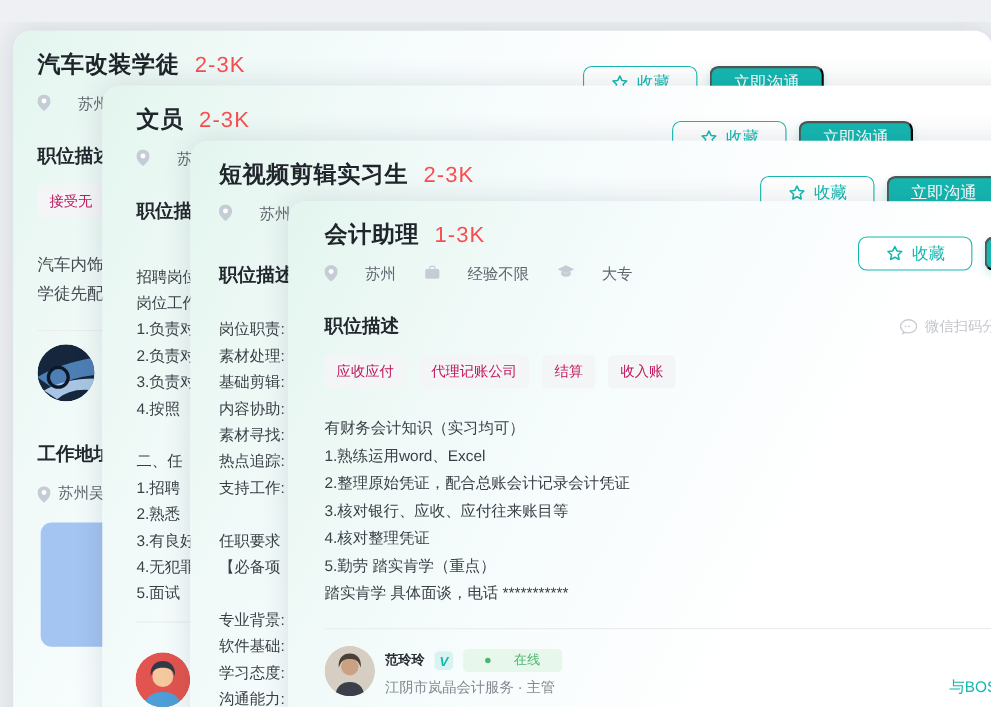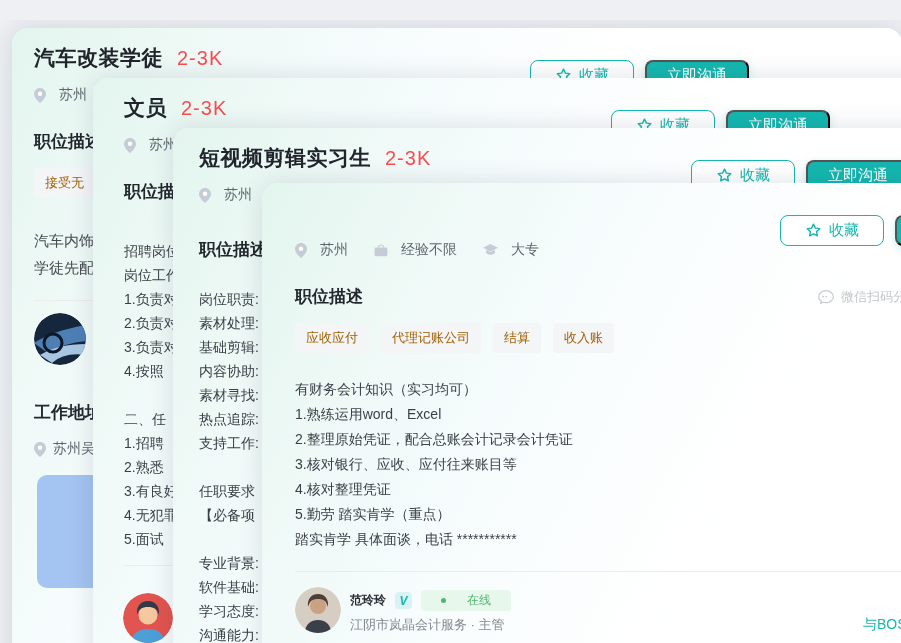--- a/index.html
+++ b/index.html
@@ -17,36 +17,36 @@
   .card2{left:93px;top:58px;z-index:2;--lx:31px;}
   .card3{left:173px;top:108px;z-index:3;--lx:26px;}
   .card4{left:262px;top:163px;z-index:4;}
 
   .title-row{position:absolute;left:var(--lx);top:16px;display:flex;align-items:baseline;white-space:nowrap;}
   .job-title{font-size:21px;font-weight:700;color:var(--inkdark);letter-spacing:.5px;}
   .job-salary{font-size:20px;font-weight:400;color:var(--red);margin-left:14px;letter-spacing:1px;}
 
   .meta{position:absolute;left:var(--lx);top:58px;display:flex;gap:26px;align-items:center;
     color:var(--gray);font-size:14px;white-space:nowrap;}
-  .mi{display:flex;align-items:center;gap:13px;}
+  .mi{display:flex;gap:25px;}
 
   .btn-fav{position:absolute;left:518px;top:32px;width:104px;height:31px;border:1.5px solid var(--teal);
     border-radius:8px;background:#fff;color:var(--teal);display:flex;align-items:center;
     justify-content:center;gap:7px;font-size:15px;cursor:pointer;}
   .btn-chat{position:absolute;left:633px;top:32px;width:104px;height:31px;border-radius:8px;
     background:var(--teal);color:#fff;display:flex;align-items:center;justify-content:center;
     font-size:15px;cursor:pointer;box-shadow:0 3px 8px rgba(21,183,176,.25);}
 
   .jd-heading{position:absolute;left:var(--lx);top:102px;font-size:17px;font-weight:700;color:#23272e;}
   .card3 .jd-heading{top:110px;}
   .wechat{position:absolute;left:556px;top:105px;display:flex;gap:7px;align-items:center;
     color:#c3c6cb;font-size:13px;white-space:nowrap;}
 
   .tags{position:absolute;left:var(--lx);top:140px;display:flex;gap:12px;}
-  .tag{background:#f4f5f7;border-radius:4px;padding:6px 11px;font-size:13px;color:#a16207;white-space:nowrap;}
+  .tag{background:#f4f5f7;border-radius:4px;padding:6px 11px;font-size:13px;color:#be185d;white-space:nowrap;}
 
   .desc{position:absolute;left:var(--lx);font-size:14px;color:var(--ink);white-space:pre-line;}
   .card1 .desc{top:199px;line-height:27px;font-size:15px;color:#474c52;}
   .card2 .desc{top:161px;line-height:24px;}
   .card3 .desc{top:159px;line-height:24px;}
   .card4 .desc{top:194px;line-height:25px;}
 
   .divider{position:absolute;left:var(--lx);width:625px;height:1px;background:#ececef;}
   .card1 .d1{top:272px;}
   .card2 .d1{top:487px;} .card2 .d2{top:577px;width:560px;}
@@ -218,20 +218,24 @@
 【必备项
 
 专业背景:
 软件基础:
 学习态度:
 沟通能力:
 责任心:</div>
   </section>
 
   <section class="card card4">
+    <div class="title-row">
+      <span class="job-title">会计助理</span>
+      <span class="job-salary">1-3K</span>
+    </div>
     <div class="meta">
       <span class="mi">
         <svg width="12" height="15" viewBox="0 0 24 30">
             <path d="M12 0C5.4 0 0 5.4 0 12c0 9 12 18 12 18s12-9 12-18C24 5.4 18.6 0 12 0z" fill="#c6ccd6"></path>
             <circle cx="12" cy="11.5" r="4.5" fill="#fff"></circle>
           </svg>
         <span>苏州</span>
       </span>
       <span class="mi">
         <svg width="14" height="13" viewBox="0 0 24 22">

